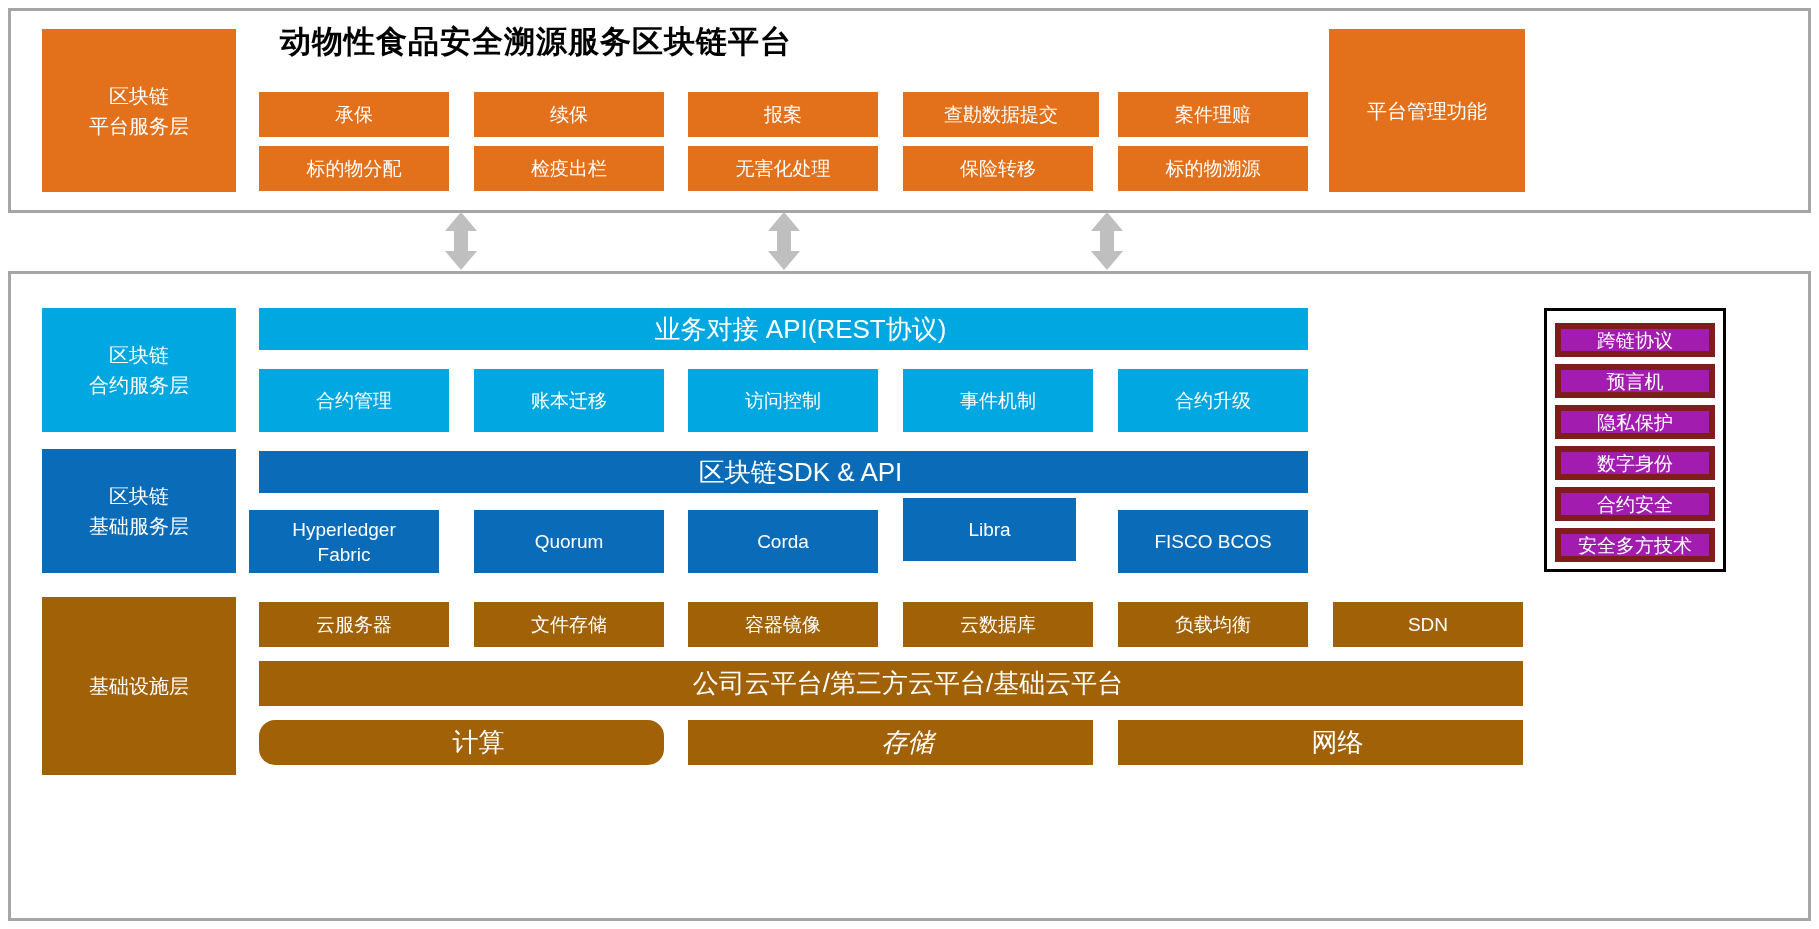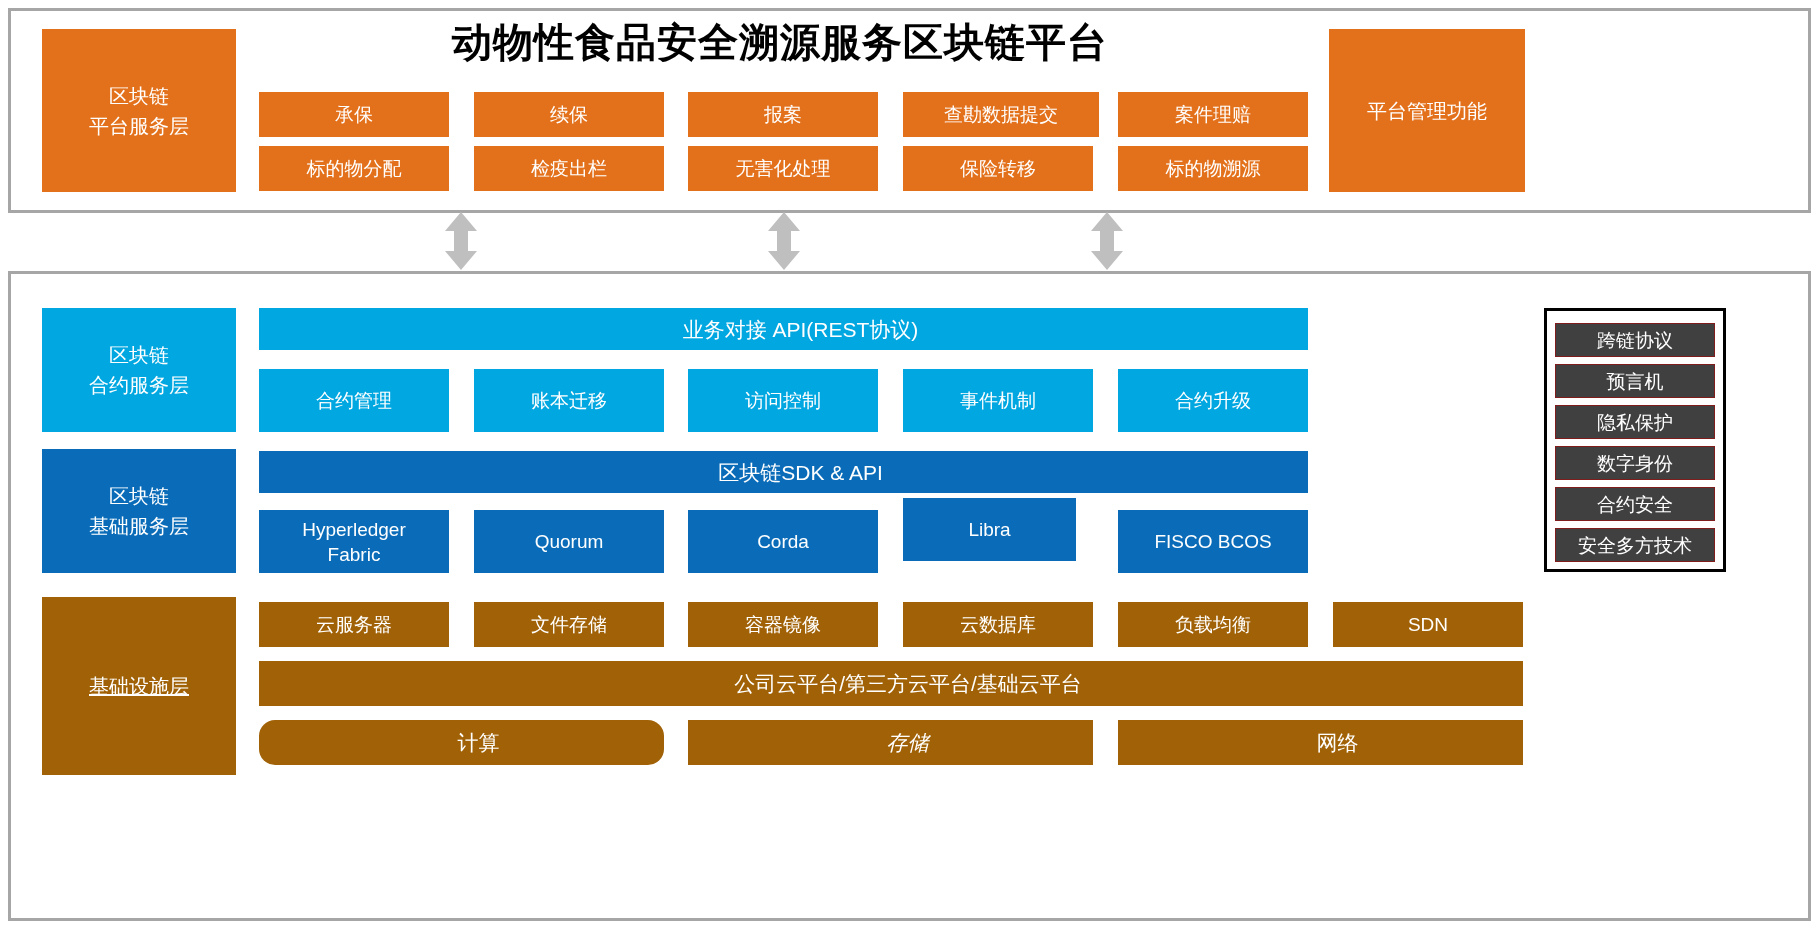--- a/index.html
+++ b/index.html
@@ -40,22 +40,22 @@
     width: 1803px;
     height: 650px;
   }
 
   
   #diagram-title {
     position: absolute;
     left: 280px;
     top: 16px;
     width: 1000px;
-    text-align: center;
-    font-size: 40px;
+    text-align: left;
+    font-size: 31px;
     font-weight: bold;
     color: #000000;
     letter-spacing: 1px;
     line-height: 52px;
     white-space: nowrap;
   }
 
   
   .box {
     position: absolute;
@@ -68,27 +68,27 @@
     font-size: 19px;
     line-height: 25px;
     padding: 2px 4px;
     white-space: pre-line;
   }
   .orange  { background: #E3711B; }
   .cyan    { background: #00A7E1; }
   .dblue   { background: #0A6CB8; }
   .green   { background: #85C council; }
   .green   { background: #a16207; }
-  .gray    { background: #404040; border: 1px solid #7f1d1d; }
+  .gray    { background: #a21caf; border: 6px solid #7f1d1d; }
 
   .layer-label {
     font-size: 20px;
     line-height: 30px;
   }
-  .wide-label { font-size: 21px; padding-left: 38px; }
+  .wide-label { font-size: 26px; padding-left: 38px; }
 
   
   #support-panel {
     position: absolute;
     left: 1544px;
     top: 308px;
     width: 182px;
     height: 264px;
     border: 3px solid #000000;
     background: #ffffff;
@@ -156,36 +156,36 @@
   <div class="box cyan" style="left:474px; top:369px; width:190px; height:63px;">账本迁移</div>
   <div class="box cyan" style="left:688px; top:369px; width:190px; height:63px;">访问控制</div>
   <div class="box cyan" style="left:903px; top:369px; width:190px; height:63px;">事件机制</div>
   <div class="box cyan" style="left:1118px; top:369px; width:190px; height:63px;">合约升级</div>
 
   <div class="box dblue layer-label" style="left:42px; top:449px; width:194px; height:124px;">区块链
 基础服务层</div>
 
   <div class="box dblue wide-label" style="left:259px; top:451px; width:1049px; height:42px;">区块链SDK &amp; API</div>
 
-  <div class="box dblue" style="left:259px; top:510px; width:190px; height:63px;">Hyperledger
+  <div class="box dblue" style="left:249px; top:510px; width:190px; height:63px;">Hyperledger
 Fabric</div>
   <div class="box dblue" style="left:474px; top:510px; width:190px; height:63px;">Quorum</div>
   <div class="box dblue" style="left:688px; top:510px; width:190px; height:63px;">Corda</div>
   <div class="box dblue" style="left:903px; top:498px; width:173px; height:63px;">Libra</div>
   <div class="box dblue" style="left:1118px; top:510px; width:190px; height:63px;">FISCO BCOS</div>
 
   <div id="support-panel"></div>
   <div class="box gray" style="left:1555px; top:323px; width:160px; height:34px;">跨链协议</div>
   <div class="box gray" style="left:1555px; top:364px; width:160px; height:34px;">预言机</div>
   <div class="box gray" style="left:1555px; top:405px; width:160px; height:34px;">隐私保护</div>
   <div class="box gray" style="left:1555px; top:446px; width:160px; height:34px;">数字身份</div>
   <div class="box gray" style="left:1555px; top:487px; width:160px; height:34px;">合约安全</div>
   <div class="box gray" style="left:1555px; top:528px; width:160px; height:34px;">安全多方技术</div>
 
-  <div class="box green layer-label" style="left:42px; top:597px; width:194px; height:178px;text-decoration:underline;">基础设施层</div>
+  <div class="box green layer-label" style="left:42px; top:597px; width:194px; height:178px;">基础设施层</div>
 
   <div class="box green" style="left:259px; top:602px; width:190px; height:45px;">云服务器</div>
   <div class="box green" style="left:474px; top:602px; width:190px; height:45px;">文件存储</div>
   <div class="box green" style="left:688px; top:602px; width:190px; height:45px;">容器镜像</div>
   <div class="box green" style="left:903px; top:602px; width:190px; height:45px;">云数据库</div>
   <div class="box green" style="left:1118px; top:602px; width:190px; height:45px;">负载均衡</div>
   <div class="box green" style="left:1333px; top:602px; width:190px; height:45px;">SDN</div>
 
   <div class="box green wide-label" style="left:259px; top:661px; width:1264px; height:45px;">公司云平台/第三方云平台/基础云平台</div>
 

